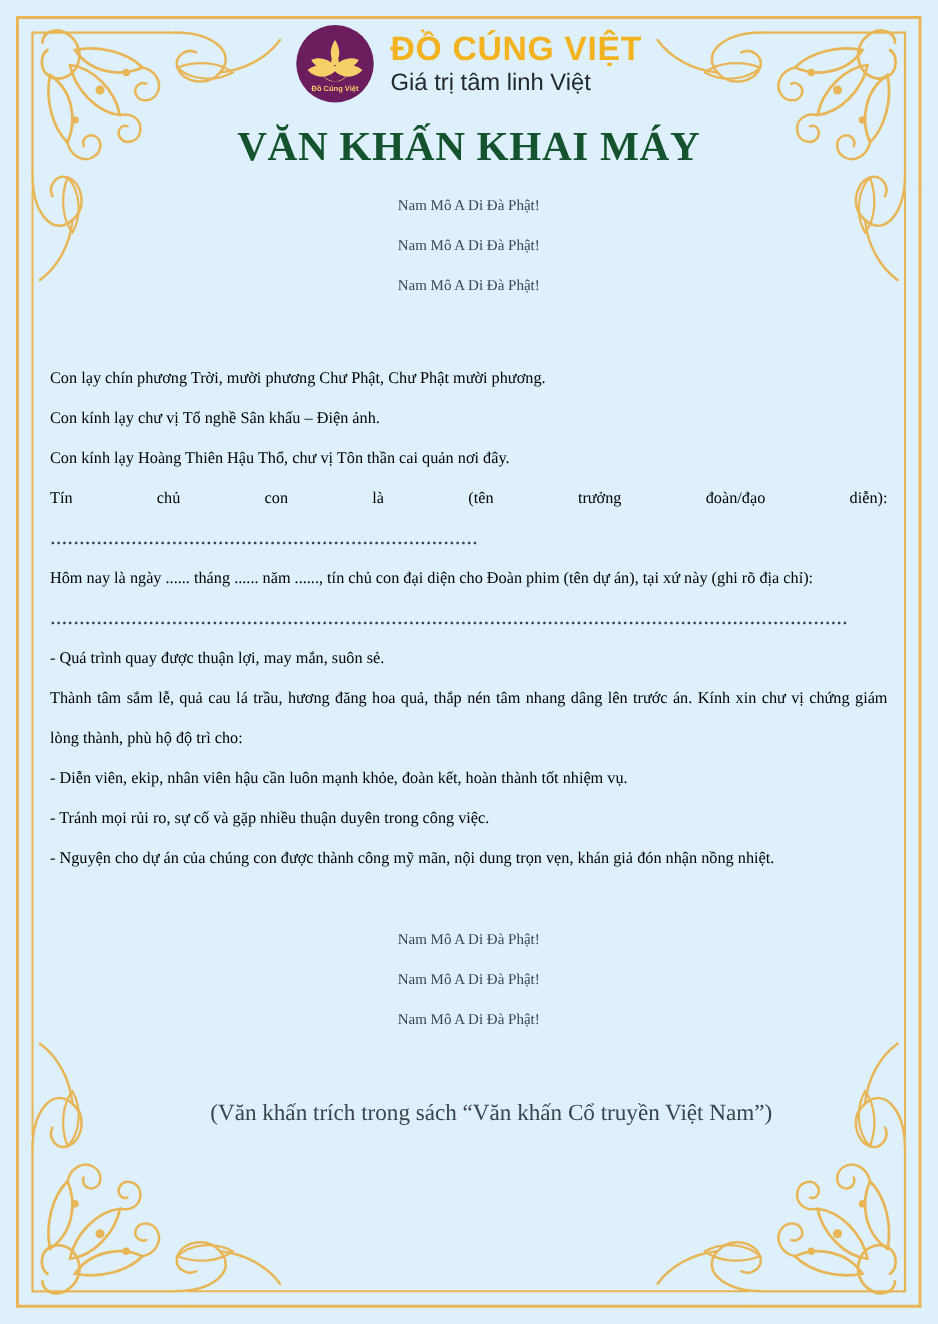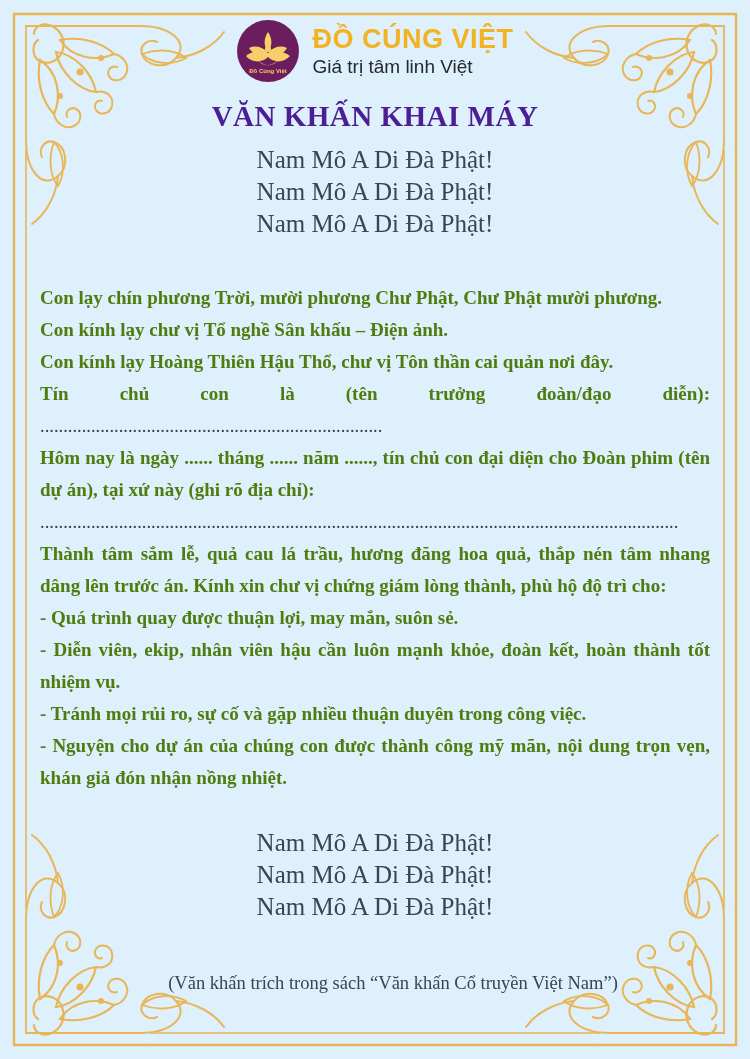--- a/index.html
+++ b/index.html
@@ -69,47 +69,46 @@
     color: #25282d;
     white-space: nowrap;
     margin-top: 3px;
   }
 
   
   .doc-title {
     text-align: center;
     font-family: "Liberation Serif", "DejaVu Serif", serif;
     font-weight: bold;
-    font-size: 29px;
+    font-size: 33px;
     letter-spacing: 0.5px;
-    color: #4c1d95;
+    color: #14532d;
     margin-top: 10px;
   }
 
   
   .invocation {
     text-align: center;
-    font-size: 25px;
+    font-size: 12px;
     line-height: 32px;
     color: #3b4450;
   }
   .invocation.top { margin-top: 11px; }
   .invocation.bottom { margin-top: 0; }
 
   
   .body-block {
     margin-top: 42px;
   }
   .para {
-    font-size: 19px;
-    line-height: 32px;
-    color: #4d7c0f;
+    font-size: 13px;
+    line-height: 32px;
+    color: #000000;
     text-align: justify;
     text-justify: inter-word;
-    font-weight: bold;
   }
   .para.last-line-normal { text-align: left; }
 
   .dots {
     font-size: 18.5px;
     line-height: 32px;
     color: #3b4450;
     letter-spacing: 0px;
     overflow: hidden;
     white-space: nowrap;
@@ -214,22 +213,22 @@
   </div>
 
   <div class="body-block">
     <div class="para last-line-normal">Con lạy chín phương Trời, mười phương Chư Phật, Chư Phật mười phương.</div>
     <div class="para last-line-normal">Con kính lạy chư vị Tổ nghề Sân khấu – Điện ảnh.</div>
     <div class="para last-line-normal">Con kính lạy Hoàng Thiên Hậu Thổ, chư vị Tôn thần cai quản nơi đây.</div>
     <div class="para" style="text-align-last:justify;">Tín chủ con là (tên trưởng đoàn/đạo diễn):</div>
     <div class="dots short">..........................................................................</div>
     <div class="para">Hôm nay là ngày ...... tháng ...... năm ......, tín chủ con đại diện cho Đoàn phim (tên dự án), tại xứ này (ghi rõ địa chỉ):</div>
     <div class="dots full">..........................................................................................................................................</div>
+    <div class="para last-line-normal">- Quá trình quay được thuận lợi, may mắn, suôn sẻ.</div>
     <div class="para">Thành tâm sắm lễ, quả cau lá trầu, hương đăng hoa quả, thắp nén tâm nhang dâng lên trước án. Kính xin chư vị chứng giám lòng thành, phù hộ độ trì cho:</div>
-    <div class="para last-line-normal">- Quá trình quay được thuận lợi, may mắn, suôn sẻ.</div>
     <div class="para">- Diễn viên, ekip, nhân viên hậu cần luôn mạnh khỏe, đoàn kết, hoàn thành tốt nhiệm vụ.</div>
     <div class="para last-line-normal">- Tránh mọi rủi ro, sự cố và gặp nhiều thuận duyên trong công việc.</div>
     <div class="para">- Nguyện cho dự án của chúng con được thành công mỹ mãn, nội dung trọn vẹn, khán giả đón nhận nồng nhiệt.</div>
   </div>
 
   <div class="closing-block">
     <div class="invocation bottom">Nam Mô A Di Đà Phật!</div>
     <div class="invocation">Nam Mô A Di Đà Phật!</div>
     <div class="invocation">Nam Mô A Di Đà Phật!</div>
   </div>

